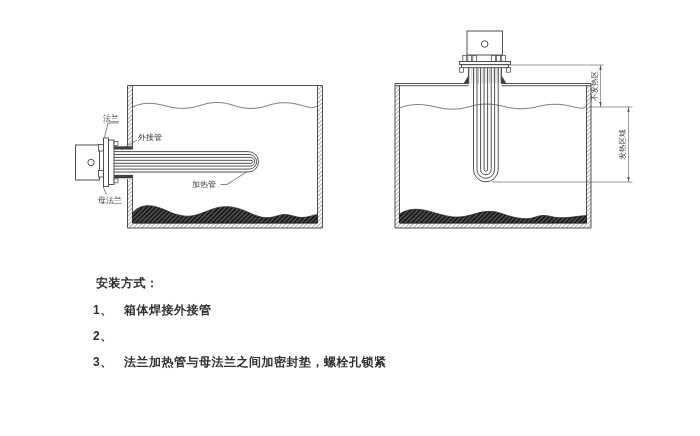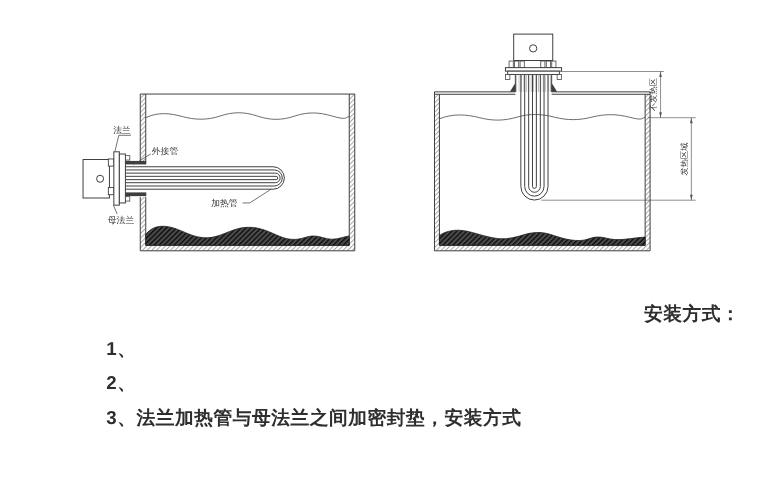--- a/index.html
+++ b/index.html
@@ -3,23 +3,22 @@
 <meta charset="utf-8">
 <style>
   html,body{margin:0;padding:0;background:#fff;}
   .canvas{
     position:relative;width:700px;height:436px;background:#ffffff;
     font-family:"Liberation Sans", sans-serif;overflow:hidden;
   }
   .diagram-svg{position:absolute;left:0;top:0;}
   .instructions{
     position:absolute;left:93px;top:277px;width:580px;
-    color:#2e2e2e;font-size:17px;font-weight:600;line-height:1;
+    color:#2e2e2e;font-size:12px;font-weight:600;line-height:1;
     letter-spacing:0.5px;
-    text-align:right;
   }
   .ins-title{margin:0 0 15px 3px;}
   .ins-item{margin:0 0 14px 0;display:flex;}
   .ins-num{display:inline-block;width:31px;flex:0 0 31px;}
   svg text{font-family:"Liberation Sans", sans-serif;}
   .lbl{font-size:8px;fill:#333;}
   .dimlbl{font-size:7.5px;fill:#333;}
 </style>
 </head>
 <body>
@@ -177,23 +176,24 @@
       </g>
       <text class="dimlbl" x="596.5" y="86" text-anchor="middle" transform="rotate(-90 596.5 86)">不发热区</text>
       <text class="dimlbl" x="624.5" y="144.5" text-anchor="middle" transform="rotate(-90 624.5 144.5)">发热区域</text>
     </g>
   </svg>
 
   <div class="instructions">
     <div class="ins-title">安装方式：</div>
     <div class="ins-item">
       <span class="ins-num">1、</span>
+      <span>箱体焊接外接管</span>
     </div>
     <div class="ins-item">
       <span class="ins-num">2、</span>
     </div>
     <div class="ins-item">
       <span class="ins-num">3、</span>
-      <span>法兰加热管与母法兰之间加密封垫，安装方式</span>
+      <span>法兰加热管与母法兰之间加密封垫，螺栓孔锁紧</span>
     </div>
   </div>
 
 </div>
 
 </body></html>

